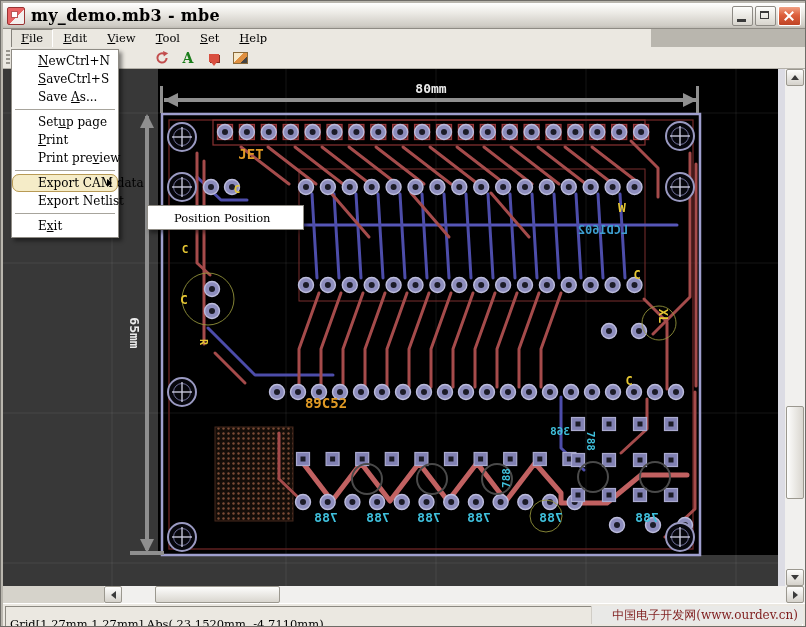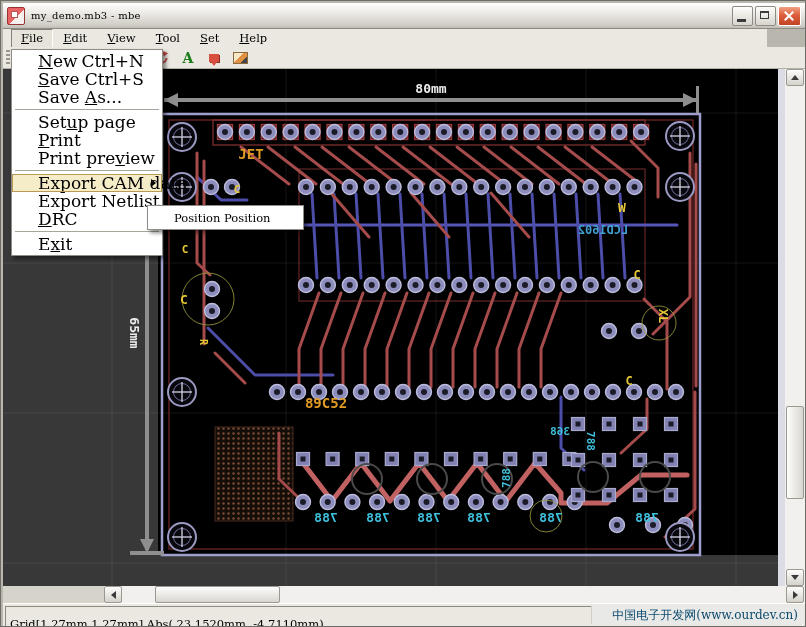--- a/index.html
+++ b/index.html
@@ -7,33 +7,33 @@
          box-sizing:border-box;font-family:"DejaVu Serif",serif;overflow:hidden;
          -webkit-user-select:none;user-select:none;}
 
   
   .titlebar{position:absolute;left:2px;top:2px;width:802px;height:26px;
             background:linear-gradient(#ffffff,#eceae5 40%,#cfccc5 90%,#bfbcb4);
             border-bottom:1px solid #8e8b84;display:flex;align-items:center;box-sizing:border-box;}
   .appicon{width:16px;height:16px;margin-left:4px;border:1px solid #933;border-radius:2px;
            background:linear-gradient(135deg,#e86363 0 55%,#f3f0ee 55%);position:relative;flex:0 0 auto;}
   .appicon::after{content:"";position:absolute;left:3px;top:3px;width:5px;height:5px;background:#fff;border:1px solid #b55;}
-  .title{font-weight:normal;font-size:10px;color:#000;padding-left:6px;letter-spacing:.3px;}
+  .title{font-weight:bold;font-size:16px;color:#000;padding-left:6px;letter-spacing:.3px;}
   .winbtns{margin-left:auto;display:flex;gap:2px;padding-right:4px;}
   .winbtn{width:19px;height:18px;border:1px solid #8e8b85;border-radius:2px;position:relative;
           background:linear-gradient(#fdfdfb,#d8d5cd);cursor:default;}
   .winbtn.close{width:21px;background:linear-gradient(#f0a184,#dd5f3c 45%,#bf4426);border-color:#fff;}
   .glyph-min{position:absolute;left:4px;bottom:3px;width:9px;height:3px;background:#3a3a3a;}
   .glyph-max{position:absolute;left:4px;top:4px;width:9px;height:8px;border:1px solid #3a3a3a;border-top:2px solid #3a3a3a;box-sizing:border-box;}
   .glyph-close{position:absolute;left:5px;top:4px;width:10px;height:10px;}
   .glyph-close::before,.glyph-close::after{content:"";position:absolute;left:4px;top:-1px;width:2px;height:12px;background:#fff;}
   .glyph-close::before{transform:rotate(45deg);} .glyph-close::after{transform:rotate(-45deg);}
 
   
-  .menubar{position:absolute;left:2px;top:28px;width:764px;height:18px;background:#ebe8e1;
+  .menubar{position:absolute;left:2px;top:28px;width:648px;height:18px;background:#ebe8e1;
            display:flex;align-items:center;font-size:11.5px;padding-left:8px;box-sizing:border-box;}
   .mb-item{padding:1px 9px 2px;border:1px solid transparent;}
   .mb-item.open{border-color:#85827b #ffffff #ffffff #85827b;background:#e6e3db;}
 
   
   .toolbar{position:absolute;left:2px;top:46px;width:802px;height:22px;background:#ebe8e1;
            border-bottom:1px solid #b3b0a8;box-sizing:border-box;}
   .tb-grip{position:absolute;left:3px;top:3px;width:4px;height:15px;
            background:repeating-linear-gradient(#98958d 0 2px,transparent 2px 4px);}
   .tb-icons{position:absolute;left:149px;top:1px;display:flex;gap:6px;align-items:center;height:20px;}
@@ -63,32 +63,32 @@
   .tri{display:block;width:0;height:0;}
   .tri.up{border-left:4px solid transparent;border-right:4px solid transparent;border-bottom:5px solid #3b3b3b;}
   .tri.down{border-left:4px solid transparent;border-right:4px solid transparent;border-top:5px solid #3b3b3b;}
   .tri.left{border-top:4px solid transparent;border-bottom:4px solid transparent;border-right:5px solid #3b3b3b;}
   .tri.right{border-top:4px solid transparent;border-bottom:4px solid transparent;border-left:5px solid #3b3b3b;}
 
   
   .statusbar{position:absolute;left:2px;top:602px;width:802px;height:23px;background:#ebe8e1;border-top:1px solid #fff;box-sizing:border-box;}
   .status-field{position:absolute;left:2px;top:2px;right:2px;bottom:2px;border:1px solid;
                 border-color:#8d8a82 #ffffff #ffffff #8d8a82;padding:10px 4px;font-size:11.5px;color:#000;box-sizing:border-box;}
-  .watermark{position:absolute;right:2px;top:2px;bottom:2px;width:212px;background:#e9e9e7;color:#0c4a6e;
+  .watermark{position:absolute;right:2px;top:2px;bottom:2px;width:212px;background:#e9e9e7;color:#7f1d1d;
              font-size:12px;display:flex;align-items:center;justify-content:flex-end;padding-right:5px;box-sizing:border-box;
              border-left:1px solid #d0cdc6;}
 
   
-  .dropdown{position:absolute;left:10px;top:48px;width:152px;background:#fff;border:1px solid #8f8c85;
-            box-shadow:3px 3px 4px rgba(0,0,0,.45);padding:2px 0;z-index:60;font-size:17px;box-sizing:border-box;}
+  .dropdown{position:absolute;left:10px;top:48px;width:108px;background:#fff;border:1px solid #8f8c85;
+            box-shadow:3px 3px 4px rgba(0,0,0,.45);padding:2px 0;z-index:60;font-size:12px;box-sizing:border-box;}
   .submenu{position:absolute;left:146px;top:204px;width:157px;background:#fff;border:1px solid #8f8c85;
            box-shadow:3px 3px 4px rgba(0,0,0,.45);padding:2px 0;z-index:61;font-size:11.5px;box-sizing:border-box;}
   .menu-item{height:18px;display:flex;align-items:center;padding:0 6px 0 26px;position:relative;box-sizing:border-box;white-space:nowrap;color:#000;}
   .submenu .menu-item{height:19px;}
-  .menu-item.hl{background:#f5ecc8;outline:1px solid #b89a55;outline-offset:-1px;}
+  .menu-item.hl{background:#f5ecc8;outline:1px solid #b89a55;outline-offset:-1px;border-radius:7px;}
   .mi-short{margin-left:auto;padding-right:12px;}
   .mi-arrow{position:absolute;right:6px;top:5px;width:0;height:0;border-top:4px solid transparent;
             border-bottom:4px solid transparent;border-left:5px solid #000;}
   .menu-sep{height:1px;background:#a7a49c;margin:3px 3px;}
   u{text-underline-offset:1px;}
 </style>
 </head>
 <body>
 
 <div class="stage">
@@ -597,23 +597,20 @@
         <span class="mi-label">Print pre<u>v</u>iew</span>
       </div>
       <div class="menu-sep"></div>
       <div class="menu-item hl">
         <span class="mi-label">Export CAM data</span>
         <span class="mi-arrow"></span>
       </div>
       <div class="menu-item">
         <span class="mi-label">Export Netlist</span>
       </div>
-      <div class="menu-item">
-        <span class="mi-label"><u>D</u>RC</span>
-      </div>
       <div class="menu-sep"></div>
       <div class="menu-item">
         <span class="mi-label">E<u>x</u>it</span>
       </div>
     </div>
   <div class="submenu">
       <div class="menu-item">
         <span>Position Position</span>
       </div>
     </div>

